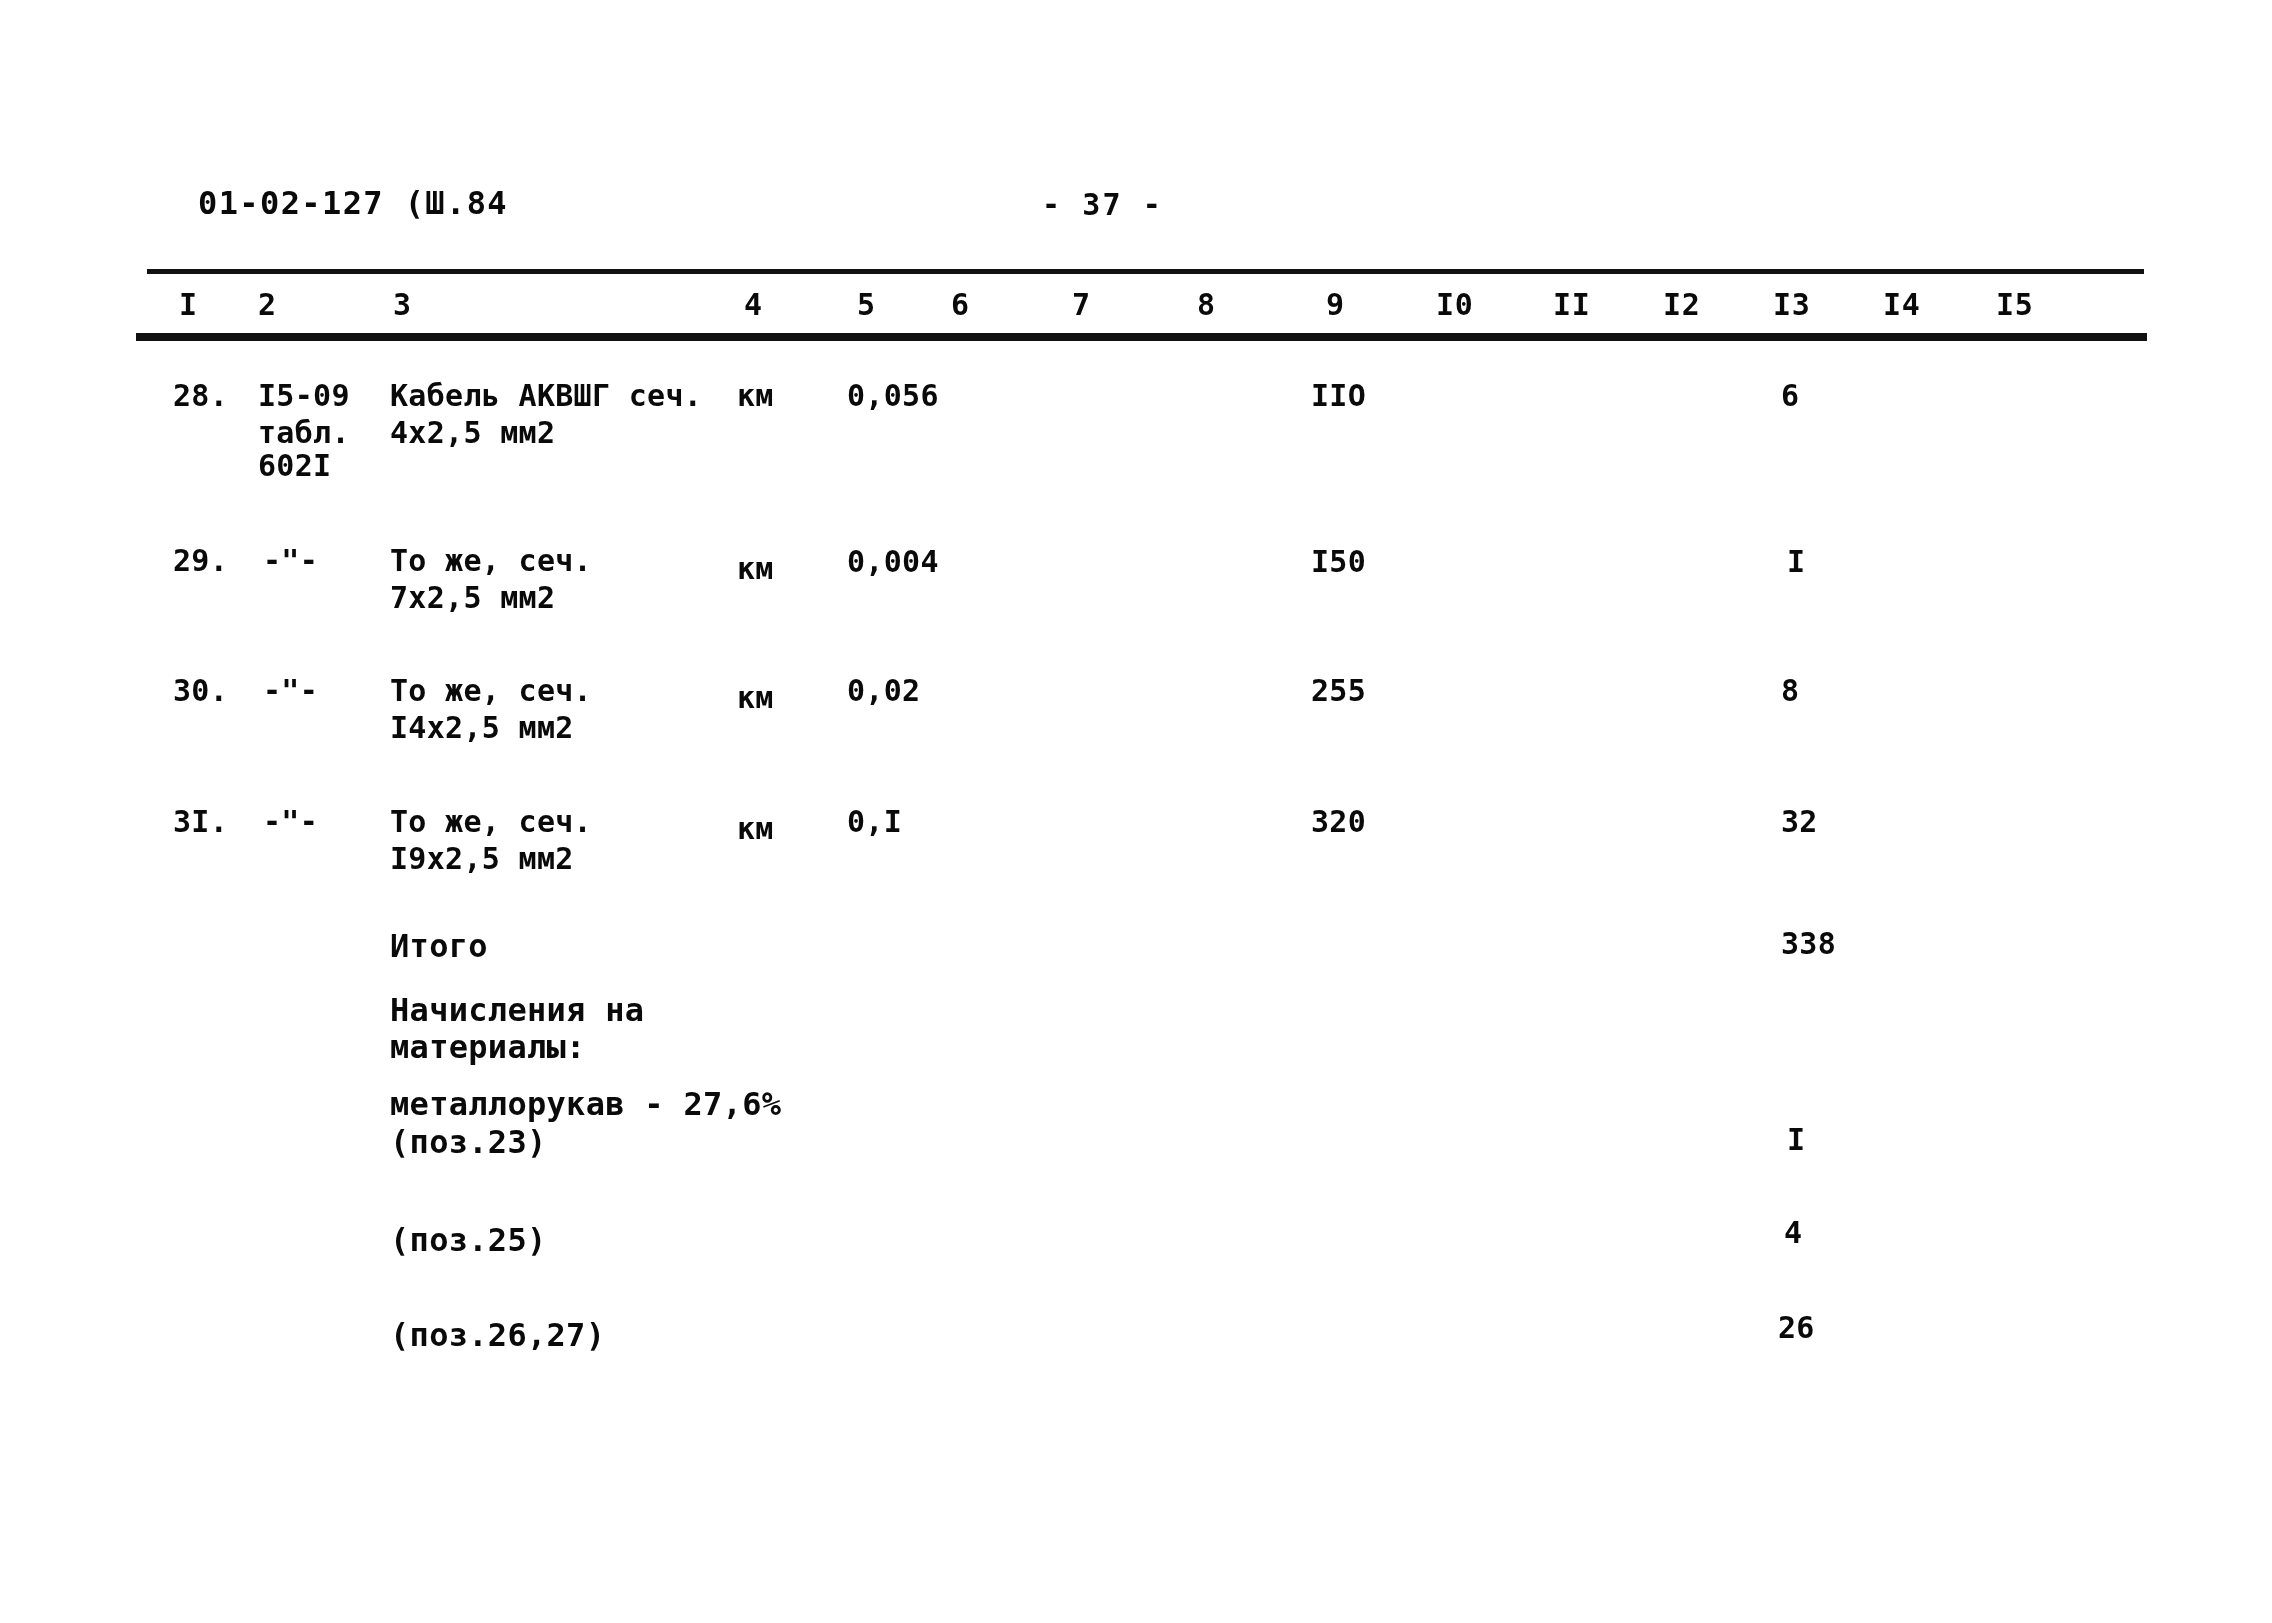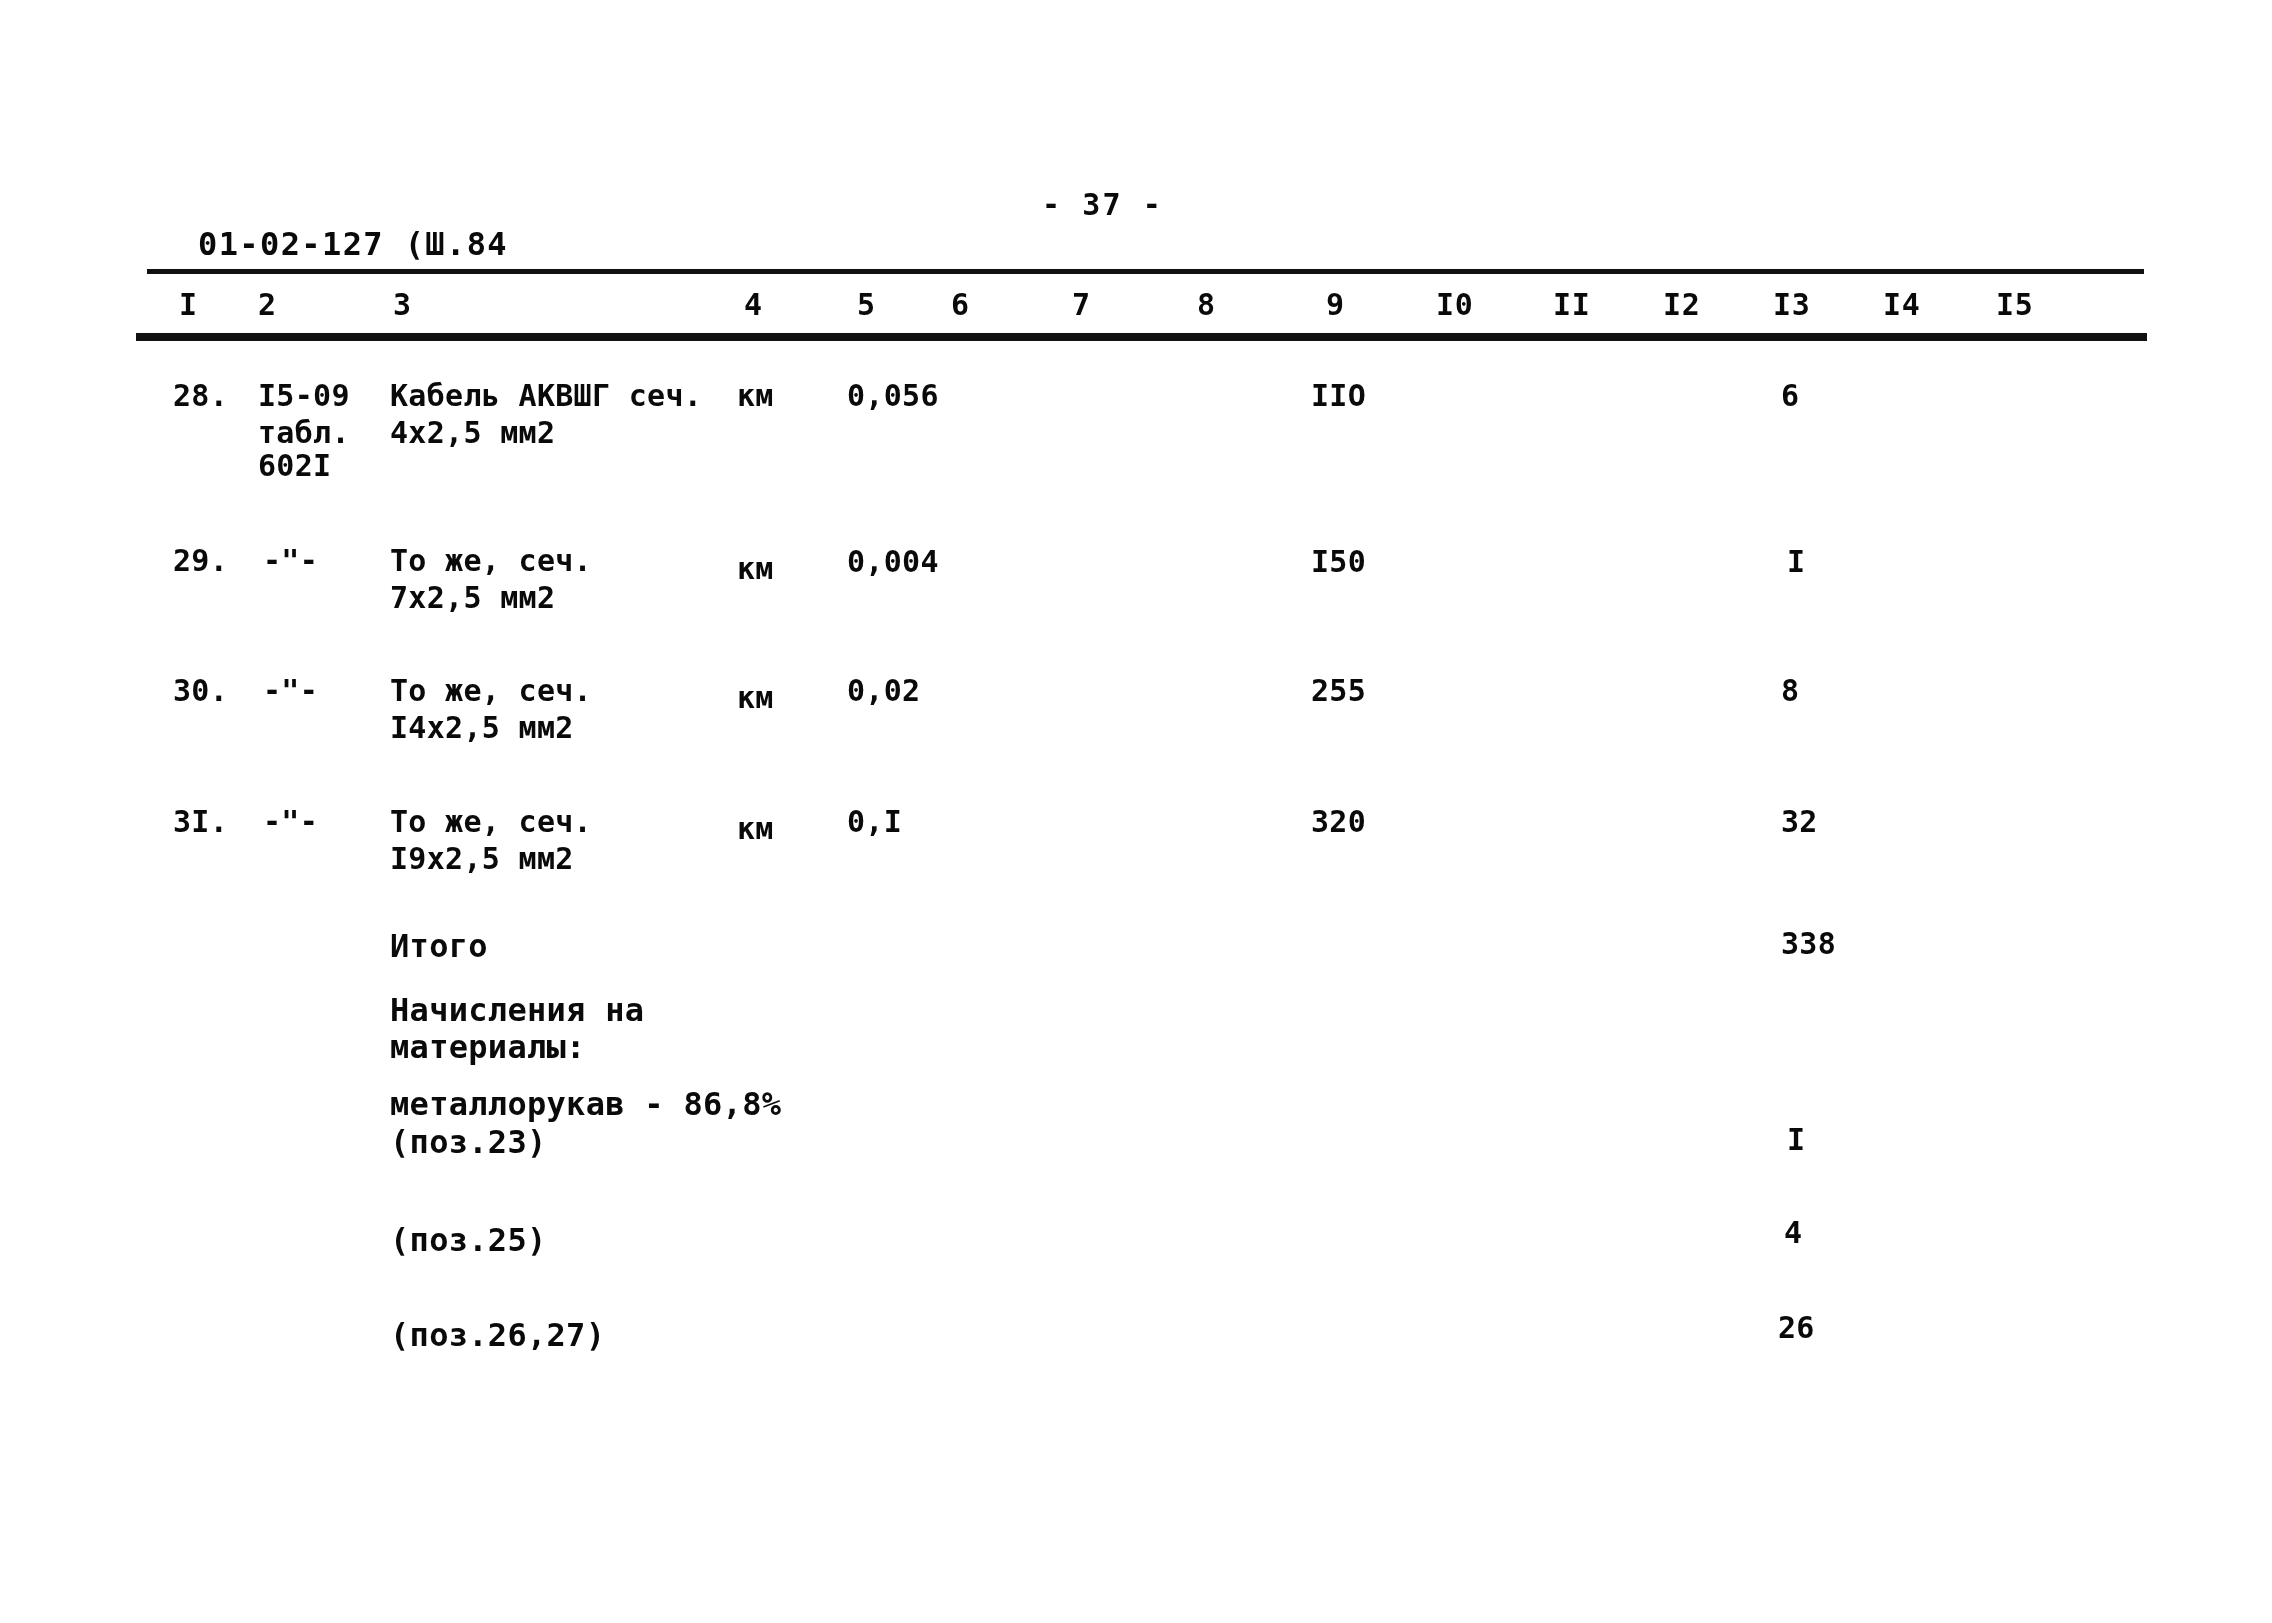--- a/index.html
+++ b/index.html
@@ -32,21 +32,20 @@
     -webkit-font-smoothing: none;
   }
 
   
   .doc-code {
     position: absolute;
     left: 198px;
     top: 184px;
     font-size: 32px;
     letter-spacing: 1.4px;
-    margin-top: 41px;
   }
   .page-number {
     position: absolute;
     left: 1042px;
     top: 187px;
     font-size: 30px;
     letter-spacing: 2.1px;
   }
 
   
@@ -164,21 +163,21 @@
   <div class="tw cell cell-qty" style="left:847px; top:803px">0,I</div>
   <div class="tw cell cell-c9" style="left:1311px; top:803px">320</div>
   <div class="tw cell cell-c13" style="left:1781px; top:803px">32</div>
 
   <div class="tw block-label" style="left:390px;  top:926px">Итого</div>
   <div class="tw block-value" style="left:1781px; top:926px">338</div>
 
   <div class="tw block-label" style="left:390px; top:990px">Начисления на</div>
   <div class="tw block-label" style="left:390px; top:1027px">материалы:</div>
 
-  <div class="tw block-label" style="left:390px;  top:1084px">металлорукав - 86,8%</div>
+  <div class="tw block-label" style="left:390px;  top:1084px">металлорукав - 27,6%</div>
   <div class="tw block-label" style="left:390px;  top:1122px">(поз.23)</div>
   <div class="tw block-value" style="left:1787px; top:1122px">I</div>
 
   <div class="tw block-label" style="left:390px;  top:1220px">(поз.25)</div>
   <div class="tw block-value" style="left:1784px; top:1215px">4</div>
 
   <div class="tw block-label" style="left:390px;  top:1315px">(поз.26,27)</div>
   <div class="tw block-value" style="left:1778px; top:1310px">26</div>
 
 </div>

